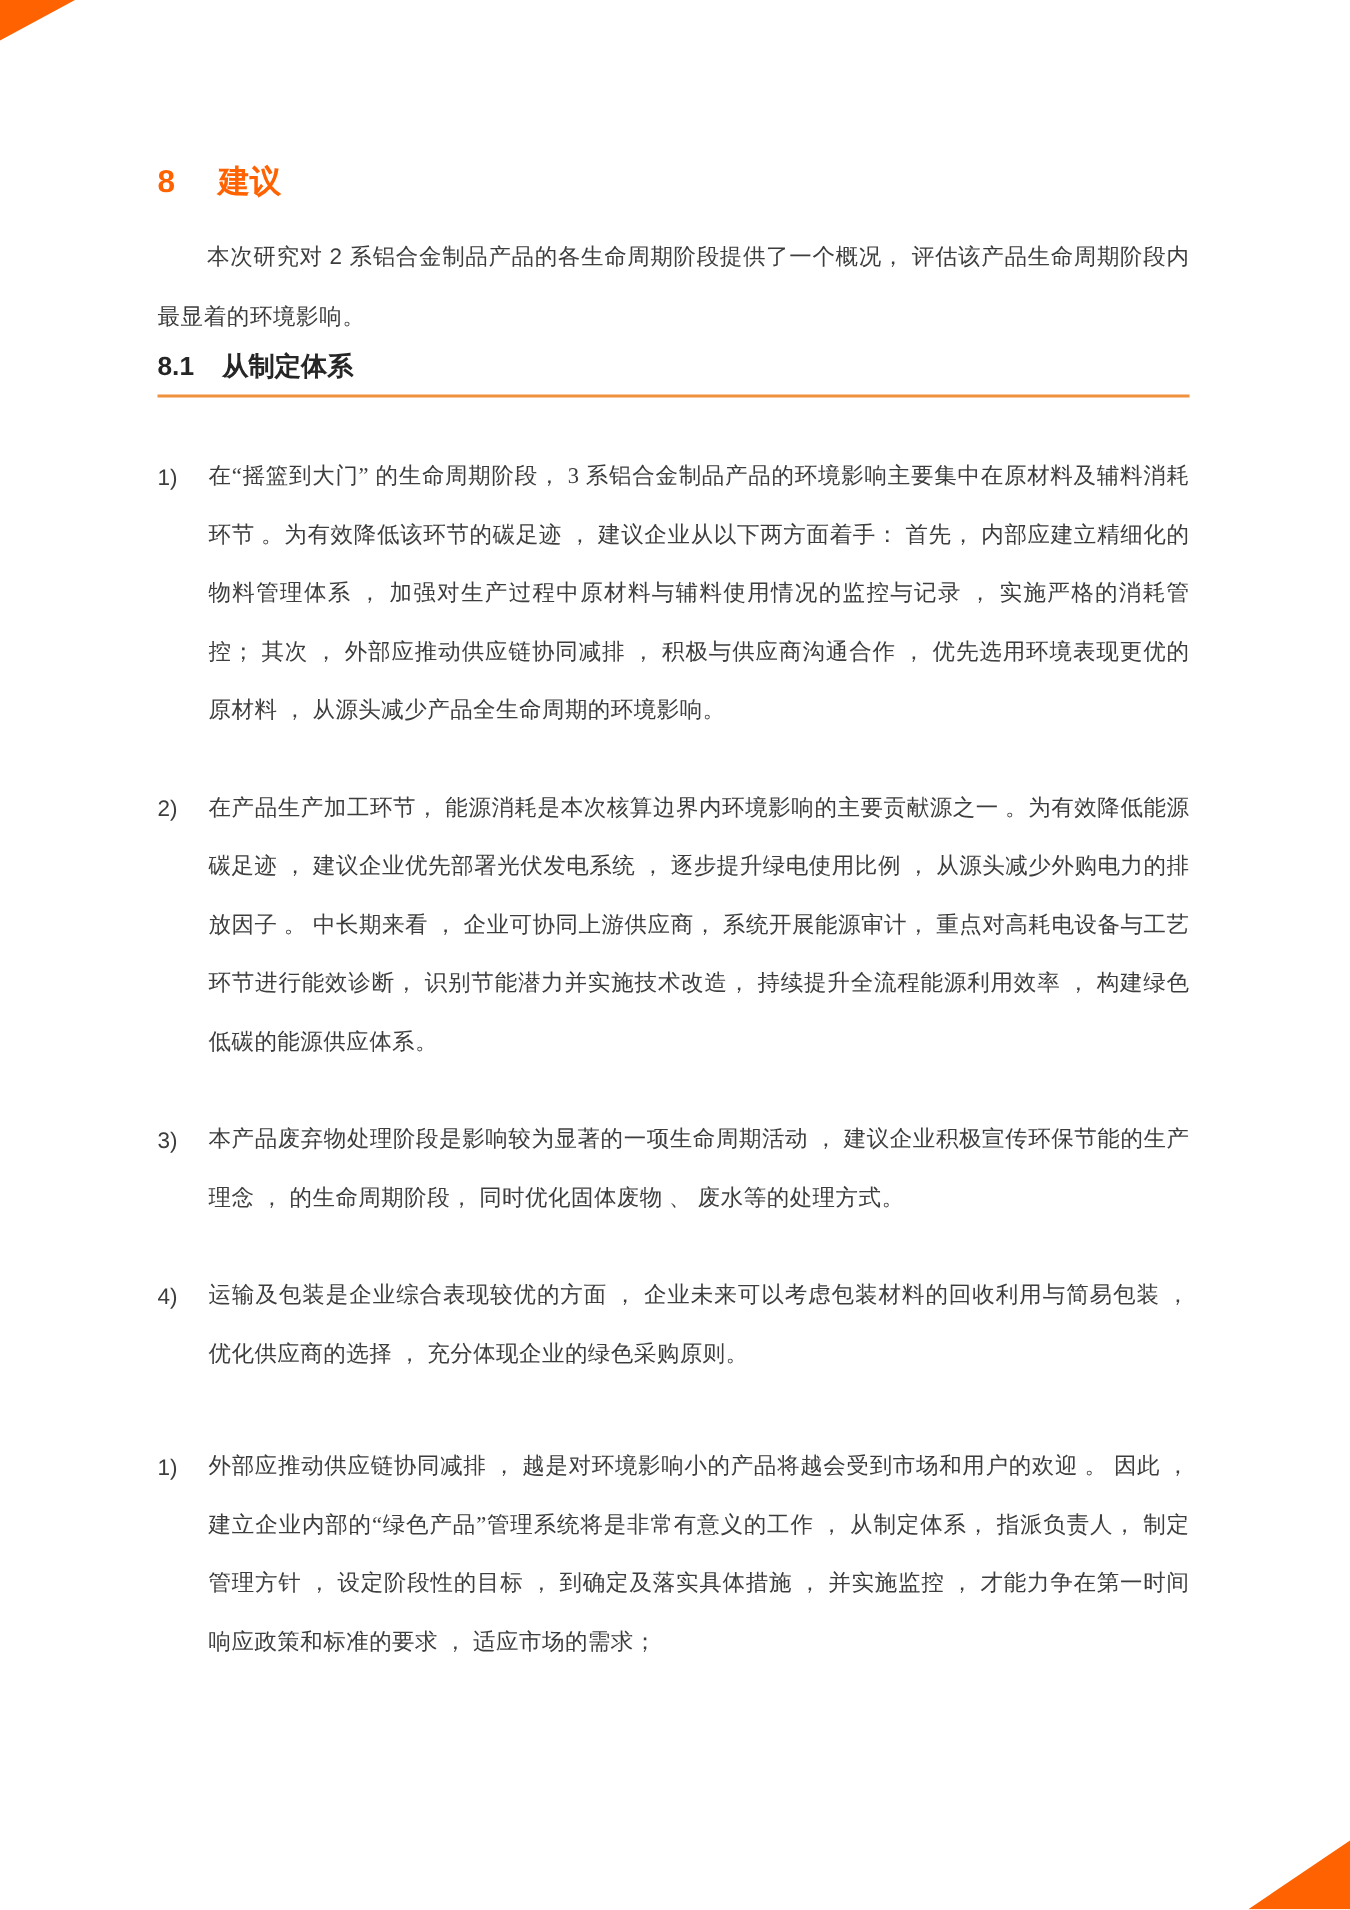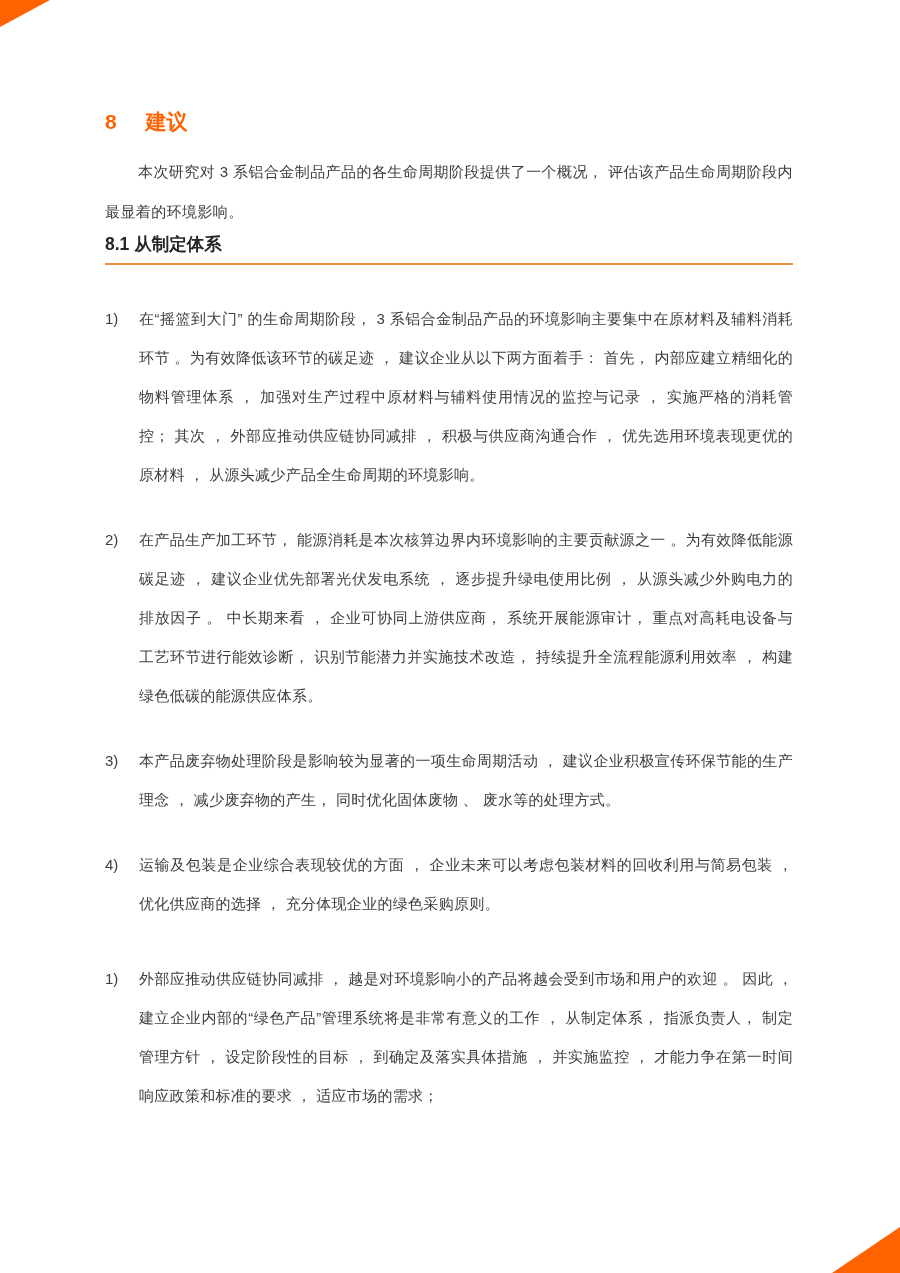--- a/index.html
+++ b/index.html
@@ -49,74 +49,75 @@
   }
   h2.section{
     margin:0;
     font-size:17.5px;
     line-height:24px;
     font-weight:bold;
     color:var(--heading-text);
     border-bottom:2px solid var(--rule);
     padding-bottom:7px;
   }
-  h2.section .sec-num{display:inline-block;}
+  h2.section .sec-num{display:inline-block;margin-right:14px;}
   .sec-81{margin-top:36px;}
   .sec-82{margin-top:74px;}
   .list{margin-top:34px;}
   .list-82{margin-top:36px;}
   .item{
     display:flex;
     font-size:15px;
     line-height:39px;
     margin-bottom:26px;
     color:var(--text);
   }
   .item:last-child{margin-bottom:0;}
   .item .num{flex:0 0 34px;}
   .item .txt{
     flex:1;
     text-align:justify;
     letter-spacing:0.3px;
+    font-family:Liberation Serif, serif;
   }
 </style>
 </head>
 <body>
 
 <div class="page">
 
   <div class="corner-tl"></div>
   <div class="corner-br"></div>
 
   <div class="content">
 
     <h1 class="chapter">
       <span class="ch-num">8</span>
       <span class="ch-title">建议</span>
     </h1>
 
-    <p class="intro">本次研究对 3 系铝合金制品产品的各生命周期阶段提供了一个概况， 评估该产品生命周期阶段内最显着的环境影响。</p>
+    <p class="intro">本次研究对 2 系铝合金制品产品的各生命周期阶段提供了一个概况， 评估该产品生命周期阶段内最显着的环境影响。</p>
 
     <h2 class="section sec-81">
       <span class="sec-num">8.1</span>
       <span class="sec-title">从制定体系</span>
     </h2>
 
     <div class="list">
       <div class="item">
         <span class="num">1)</span>
         <span class="txt">在“摇篮到大门” 的生命周期阶段， 3 系铝合金制品产品的环境影响主要集中在原材料及辅料消耗环节 。为有效降低该环节的碳足迹 ， 建议企业从以下两方面着手： 首先， 内部应建立精细化的物料管理体系 ， 加强对生产过程中原材料与辅料使用情况的监控与记录 ， 实施严格的消耗管控； 其次 ， 外部应推动供应链协同减排 ， 积极与供应商沟通合作 ， 优先选用环境表现更优的原材料 ， 从源头减少产品全生命周期的环境影响。</span>
       </div>
       <div class="item">
         <span class="num">2)</span>
         <span class="txt">在产品生产加工环节， 能源消耗是本次核算边界内环境影响的主要贡献源之一 。为有效降低能源碳足迹 ， 建议企业优先部署光伏发电系统 ， 逐步提升绿电使用比例 ， 从源头减少外购电力的排放因子 。 中长期来看 ， 企业可协同上游供应商， 系统开展能源审计， 重点对高耗电设备与工艺环节进行能效诊断， 识别节能潜力并实施技术改造， 持续提升全流程能源利用效率 ， 构建绿色低碳的能源供应体系。</span>
       </div>
       <div class="item">
         <span class="num">3)</span>
-        <span class="txt">本产品废弃物处理阶段是影响较为显著的一项生命周期活动 ， 建议企业积极宣传环保节能的生产理念 ， 减少废弃物的产生， 同时优化固体废物 、 废水等的处理方式。</span>
+        <span class="txt">本产品废弃物处理阶段是影响较为显著的一项生命周期活动 ， 建议企业积极宣传环保节能的生产理念 ， 的生命周期阶段， 同时优化固体废物 、 废水等的处理方式。</span>
       </div>
       <div class="item">
         <span class="num">4)</span>
         <span class="txt">运输及包装是企业综合表现较优的方面 ， 企业未来可以考虑包装材料的回收利用与简易包装 ， 优化供应商的选择 ， 充分体现企业的绿色采购原则。</span>
       </div>
     </div>
 
 
     <div class="list list-82">
       <div class="item">

